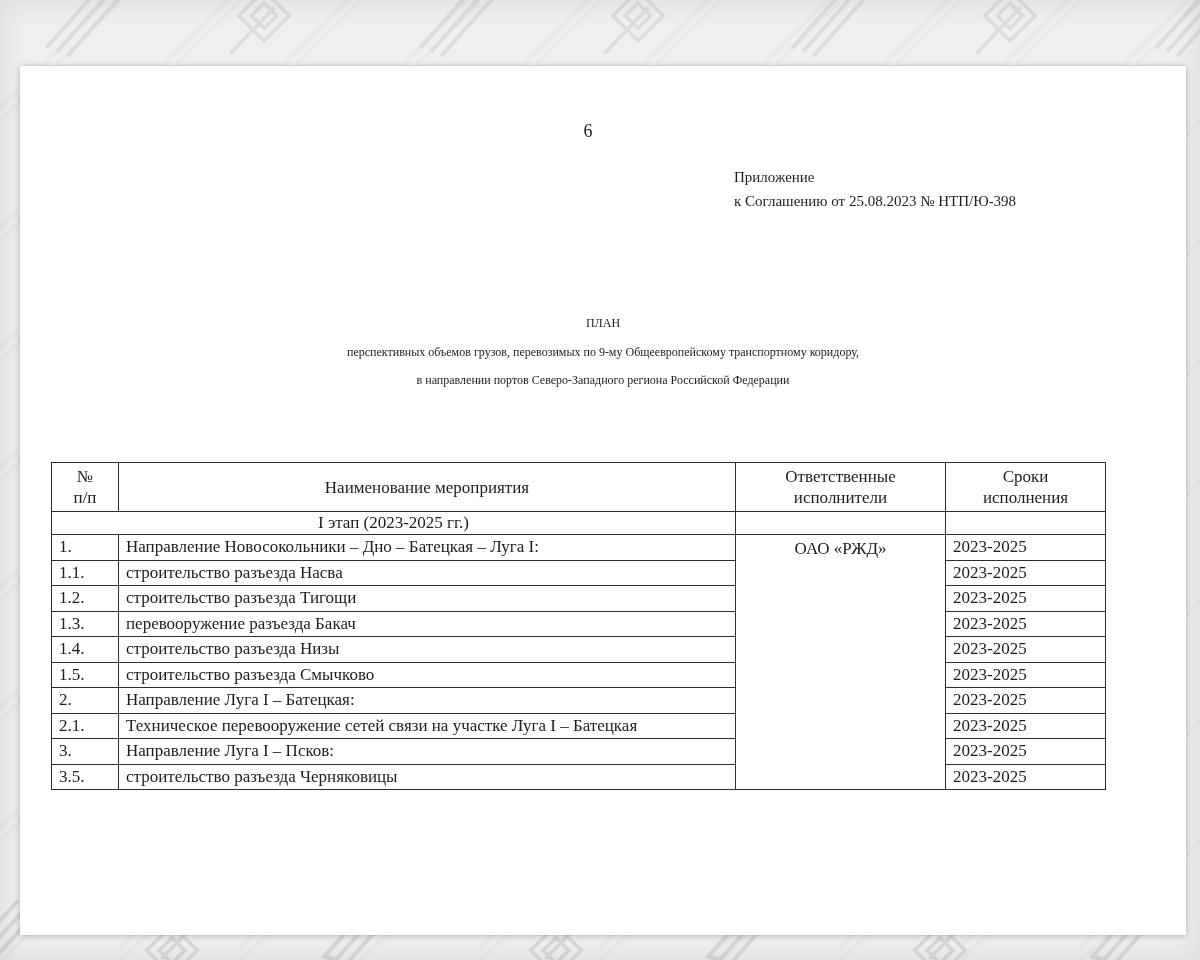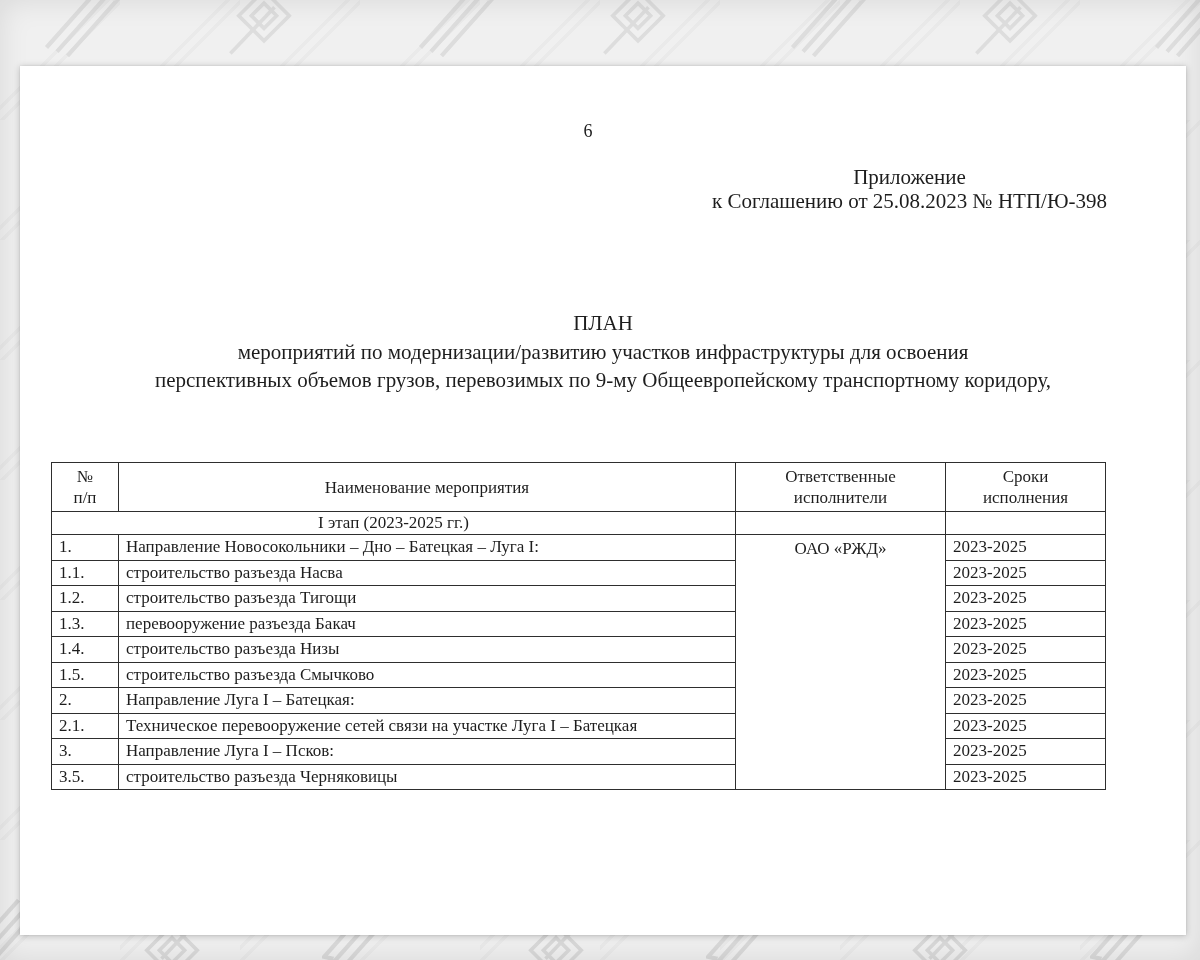--- a/index.html
+++ b/index.html
@@ -32,26 +32,26 @@
     width: 1166px; height: 869px;
     background: #ffffff;
     box-shadow: 0 1px 7px rgba(0,0,0,0.22), 0 0 2px rgba(0,0,0,0.10);
     color: #1d1d1d;
   }
   .page-number {
     position: absolute; top: 55px; left: 0; right: 30px;
     text-align: center; font-size: 18px;
   }
   .annex {
-    position: absolute; top: 99px; left: 692px;
-    font-size: 21px; line-height: 24px; white-space: nowrap; text-align: center;
+    position: absolute; top: 99px; left: 714px;
+    font-size: 15px; line-height: 24px; white-space: nowrap;
   }
   .doc-title {
     position: absolute; top: 243px; left: 0; width: 100%;
-    text-align: center; font-size: 21px; line-height: 28.5px;
+    text-align: center; font-size: 12px; line-height: 28.5px;
   }
   
   .tbl-wrap { position: absolute; top: 396px; left: 31px; }
   table {
     border-collapse: collapse;
     table-layout: fixed;
     width: 1054px;
     font-size: 17px;
   }
   th, td {
@@ -214,22 +214,22 @@
 
   <div class="page-number">6</div>
 
   <div class="annex">
     <div>Приложение</div>
     <div>к Соглашению от 25.08.2023 № НТП/Ю-398</div>
   </div>
 
   <div class="doc-title">
     <div>ПЛАН</div>
-    <div>мероприятий по модернизации/развитию участков инфраструктуры для освоения</div>
     <div>перспективных объемов грузов, перевозимых по 9-му Общеевропейскому транспортному коридору,</div>
+    <div>в направлении портов Северо-Западного региона Российской Федерации</div>
   </div>
 
   <div class="tbl-wrap">
     <table>
       <colgroup>
         <col style="width:67px">
         <col style="width:617px">
         <col style="width:210px">
         <col style="width:160px">
       </colgroup>

